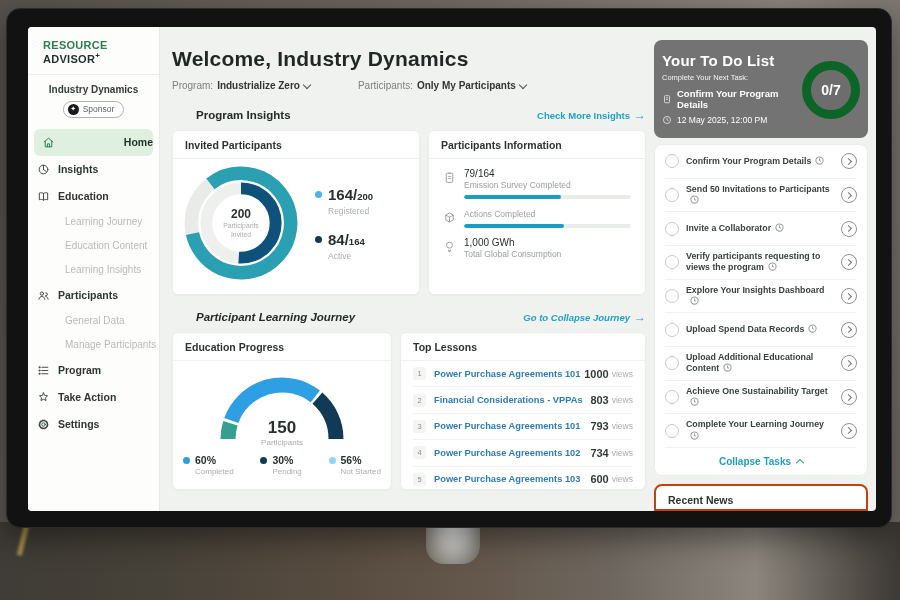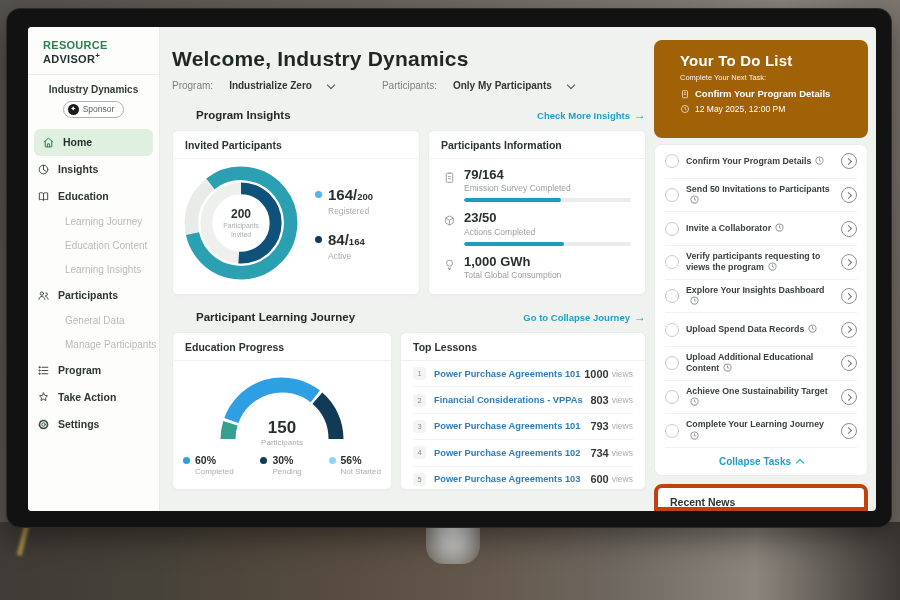--- a/index.html
+++ b/index.html
@@ -28,30 +28,30 @@
   .logo .d{color:#233230;}
   .logo sup{font-size:8px;}
   .org{padding-top:9px;text-align:center;font-size:10px;font-weight:700;color:#333d38;}
   .sponsor{display:flex;align-items:center;gap:4px;width:max-content;margin:6px auto 9px;
     border:1px solid #adb3af;border-radius:10px;padding:2px 9px 2px 4px;font-size:8.5px;color:#5a615c;background:#fff;}
   .sponsor .dot{width:11px;height:11px;border-radius:50%;background:#1b1b1b;color:#fff;font-size:7px;
     display:flex;align-items:center;justify-content:center;}
   .nav{padding-top:2px;}
   .nav-item{height:27px;display:flex;align-items:center;gap:8px;padding-left:9px;
     font-size:10.5px;font-weight:700;color:#2c3733;cursor:pointer;}
-  .nav-item.active{margin:0 6px;padding-left:8px;background:#dff0e1;border-radius:6px;color:#1f3028;}
+  .nav-item.active{margin:0 6px;padding-left:8px;background:#dff0e1;border-radius:6px;color:#1f3028;justify-content:space-between;}
   .nav-item svg{width:13px;height:13px;stroke:#3c4a45;fill:none;stroke-width:1.8;stroke-linecap:round;stroke-linejoin:round;}
   .nav-item.active svg{stroke:#2e7d51;}
   .nav-sub{height:24px;display:flex;align-items:center;padding-left:37px;font-size:10px;color:#b7bcb8;cursor:pointer;}
   
   .rest{flex:1;display:flex;padding:0 8px;min-width:0;}
   .main-col{flex:1;min-width:0;padding:0 0 0 4px;}
   .h1{margin-top:20px;font-size:21px;font-weight:700;color:#1f2724;letter-spacing:.2px;}
   .filters{margin-top:9px;display:flex;align-items:center;gap:48px;}
-  .filter{display:flex;align-items:center;gap:16px;font-size:10px;color:#7c827e;}
+  .filter{display:flex;align-items:center;gap:4px;font-size:10px;color:#7c827e;}
   .filter b{color:#2e3733;font-size:10px;}
   .chev-down{width:5px;height:5px;border-right:1.6px solid #4a524d;border-bottom:1.6px solid #4a524d;
     transform:rotate(45deg);margin-bottom:2px;display:inline-block;}
   .sec-head{margin-top:17px;display:flex;align-items:center;justify-content:space-between;}
   .sec-title{font-size:11.5px;font-weight:700;color:#232b27;padding-left:24px;}
   .sec-link{font-size:9.5px;font-weight:700;color:#21a0c7;cursor:pointer;display:flex;align-items:center;gap:4px;}
   .sec-link .arr{font-size:12px;}
   .cards{margin-top:8px;display:flex;gap:8px;}
   .card{background:#fff;border:1px solid #ebedea;border-radius:6px;box-shadow:0 1px 2px rgba(0,0,0,.03);overflow:hidden;}
   .card-title{padding:8px 12px 7px;font-size:10.5px;font-weight:700;color:#2b3431;border-bottom:1px solid #f0f1ef;}
@@ -68,21 +68,21 @@
   .leg-dot{width:7px;height:7px;border-radius:50%;margin-top:5px;}
   .leg-val{font-size:15px;font-weight:700;color:#27302c;line-height:1;}
   .leg-val .sm{font-size:9.5px;}
   .leg-lab{font-size:8.5px;color:#a9aeaa;margin-top:2px;}
   
   .card-info{flex:1;height:163px;}
   .info-body{padding:9px 14px 0;}
   .info-row{display:flex;gap:8px;margin-bottom:9px;}
   .info-row svg{width:13px;height:13px;stroke:#8e948f;fill:none;stroke-width:1.6;margin-top:3px;}
   .info-main{flex:1;}
-  .info-val{font-size:13px;font-weight:700;color:#27302c;line-height:1.1;}
+  .info-val{font-size:10px;font-weight:400;color:#27302c;line-height:1.1;}
   .info-lab{font-size:8.5px;color:#9ba19c;margin-top:1px;}
   .bar{margin-top:5px;height:4px;border-radius:2px;background:#eaecea;overflow:hidden;}
   .bar-fill{height:100%;border-radius:2px;background:#1a9dc1;}
   
   .card-edu{flex:0 0 218px;height:156px;}
   .gauge-wrap{position:relative;width:140px;height:78px;margin:8px auto 0;}
   .gauge-center{position:absolute;left:0;right:0;bottom:0;text-align:center;}
   .gauge-center .v{font-size:17px;font-weight:700;color:#27302c;line-height:1;}
   .gauge-center .l{font-size:8px;color:#a9aeaa;margin-top:2px;}
   .edu-legend{display:flex;justify-content:space-between;padding:7px 10px 0;}
@@ -94,21 +94,21 @@
   .card-lessons{flex:1;height:156px;}
   .lesson-row{display:flex;align-items:center;height:25.4px;margin:0 12px;border-bottom:1px solid #f2f3f1;}
   .lesson-row:last-child{border-bottom:none;}
   .rank{width:13px;height:13px;border-radius:3px;background:#f3f5f3;color:#8a8f8b;font-size:7.5px;
     display:flex;align-items:center;justify-content:center;margin-right:8px;}
   .lesson-title{flex:1;font-size:9.3px;font-weight:600;color:#2e7cba;cursor:pointer;}
   .views-num{font-size:11px;font-weight:700;color:#333b37;}
   .views-word{font-size:8.5px;color:#a9aeaa;margin-left:3px;}
   
   .right-col{width:214px;min-width:214px;margin-left:8px;padding-top:13px;display:flex;flex-direction:column;}
-  .todo-card{background:#a16207;border-radius:8px;padding:12px 26px 11px;color:#fff;display:flex;height:98px;box-sizing:border-box;}
+  .todo-card{background:#737373;border-radius:8px;padding:12px 8px 11px;color:#fff;display:flex;height:98px;box-sizing:border-box;}
   .todo-left{flex:1;min-width:0;}
   .todo-title{font-size:15px;font-weight:700;letter-spacing:.2px;}
   .todo-sub{font-size:7.5px;margin-top:4px;opacity:.92;}
   .todo-next{display:flex;align-items:center;gap:5px;margin-top:6px;font-size:9.5px;font-weight:700;}
   .todo-date{display:flex;align-items:center;gap:5px;margin-top:5px;font-size:8.5px;}
   .todo-card svg{width:10px;height:10px;stroke:#fff;fill:none;stroke-width:1.6;flex:none;}
   .ring{width:40px;height:40px;border:9px solid #0c6527;border-radius:50%;align-self:center;
     display:flex;align-items:center;justify-content:center;font-size:14px;font-weight:700;background:rgba(0,0,0,.05);}
   .tasks-card{background:#fff;border-radius:8px;margin-top:6px;height:332px;padding:0 10px;
     display:flex;flex-direction:column;box-sizing:border-box;border:1px solid #ebedea;}
@@ -117,21 +117,21 @@
   .task-label-wrap{flex:1;font-size:8.8px;font-weight:700;color:#38413c;line-height:1.3;}
   .task-clock{width:9px;height:9px;stroke:#9aa09b;fill:none;stroke-width:1.4;margin-left:4px;vertical-align:-1px;}
   .chev-circle{width:14px;height:14px;border:1.3px solid #8d928f;border-radius:50%;flex:none;
     display:flex;align-items:center;justify-content:center;}
   .chev-right{width:4px;height:4px;border-top:1.5px solid #6f756f;border-right:1.5px solid #6f756f;
     transform:rotate(45deg);margin-left:-1px;}
   .collapse-row{height:27px;display:flex;align-items:center;justify-content:center;gap:6px;
     font-size:10px;font-weight:700;color:#1f9ec4;cursor:pointer;}
   .chev-up{width:5px;height:5px;border-top:1.6px solid #1f9ec4;border-left:1.6px solid #1f9ec4;
     transform:rotate(45deg);margin-top:3px;}
-  .news-card{background:#fff;border-radius:8px 8px 0 0;margin-top:8px;flex:1;min-height:0;border:4px solid #c2410c;}
+  .news-card{background:#fff;border-radius:8px 8px 0 0;margin-top:8px;flex:1;min-height:0;border:2px solid #c2410c;}
   .news-title{padding:8px 12px 7px;font-size:10.5px;font-weight:700;color:#2b3431;border-bottom:1px solid #f0f1ef;}
 </style>
 </head>
 <body>
 
 <div class="bg-bottom"></div>
 <div class="streak"></div>
 <div class="stand"></div>
 
 <div class="monitor">
@@ -290,42 +290,41 @@
                       <div class="bar-fill" style="width: 58%;"></div>
                     </div>
               </div>
             </div>
             <div class="info-row">
               <svg viewBox="0 0 24 24">
                     <path d="M12 3.5l7 4v9l-7 4-7-4v-9z"></path>
                     <path d="M5 7.5l7 4 7-4M12 11.5v9"></path>
                   </svg>
               <div class="info-main">
-                <div class="info-val">23/50</div>
                 <div class="info-lab">Actions Completed</div>
                 <div class="bar">
                       <div class="bar-fill" style="width: 60%;"></div>
                     </div>
               </div>
             </div>
             <div class="info-row">
               <svg viewBox="0 0 24 24">
                     <circle cx="12" cy="9.5" r="5.5"></circle>
                     <path d="M10 17.5v2.5h4v-2.5M10.5 21.5h3"></path>
                   </svg>
               <div class="info-main">
                 <div class="info-val">1,000 GWh</div>
                 <div class="info-lab">Total Global Consumption</div>
               </div>
             </div>
           </div>
         </div>
       </div>
 
-      <div class="sec-head" style="margin-top:15px;">
+      <div class="sec-head" style="margin-top:15px;font-style:italic;">
         <span class="sec-title">Participant Learning Journey</span>
         <span class="sec-link">
           <span>Go to Collapse Journey</span>
           <span class="arr">→</span>
         </span>
       </div>
 
       <div class="cards">
 
         <div class="card card-edu">
@@ -417,20 +416,21 @@
             <span>Confirm Your Program Details</span>
           </div>
           <div class="todo-date">
             <svg viewBox="0 0 24 24">
                   <circle cx="12" cy="12" r="8.5"></circle>
                   <path d="M12 7v5l3.5 2"></path>
                 </svg>
             <span>12 May 2025, 12:00 PM</span>
           </div>
         </div>
+        <div class="ring">0/7</div>
       </div>
 
       <div class="tasks-card">
         <div class="task-row">
           <span class="task-check"></span>
           <span class="task-label-wrap"><span>Confirm Your Program Details</span><svg class="task-clock" viewBox="0 0 12 12">
                   <circle cx="6" cy="6" r="4.8"></circle>
                   <path d="M6 3.4V6l1.8 1.1"></path>
                 </svg></span>
           <span class="chev-circle">

